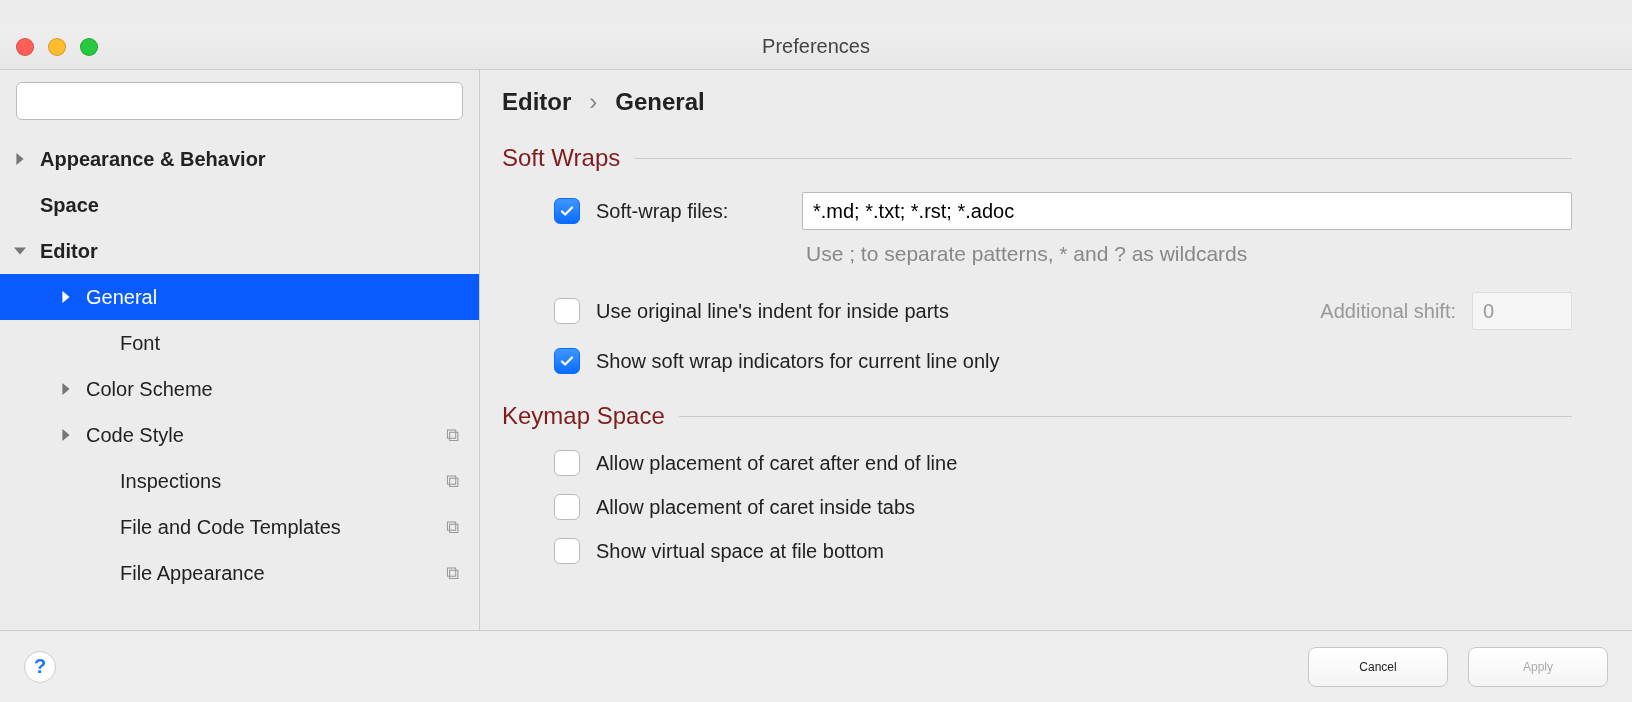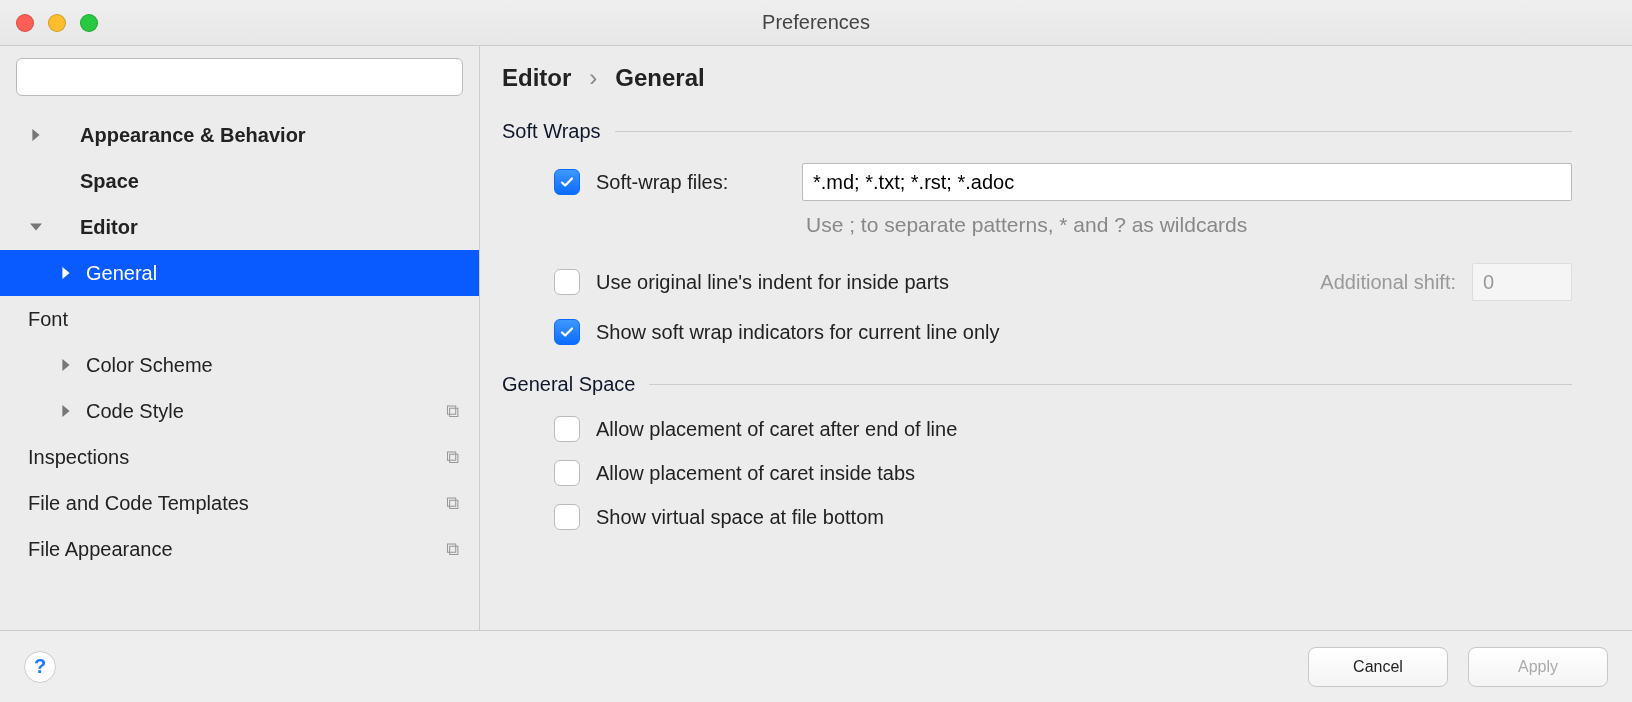--- a/index.html
+++ b/index.html
@@ -18,20 +18,21 @@
 
   
   .titlebar {
     height: 46px;
     display: flex;
     align-items: center;
     padding: 0 16px;
     background: linear-gradient(#efefef, #e7e7e7);
     border-bottom: 1px solid #ccc;
     position: relative;
+    margin-top: 24px;
   }
   .traffic-lights { display: flex; gap: 14px; }
   .tl { width: 18px; height: 18px; border-radius: 50%; border: 1px solid rgba(0,0,0,.18); }
   .tl.red { background: #ff5f56; }
   .tl.yellow { background: #ffbd2e; }
   .tl.green { background: #27c93f; }
   .title {
     position: absolute;
     left: 0; right: 0;
     text-align: center;
@@ -94,23 +95,23 @@
   .tree-item .label { flex: 1; }
   .tree-item .proj-icon {
     color: #999;
     font-size: 18px;
     margin-left: 8px;
   }
   .tree-item.selected { background: #0a5bff; color: #fff; }
   .tree-item.selected .arrow svg path { fill: #fff; }
   .tree-item .arrow svg path { fill: #777; }
 
-  .indent-0 { padding-left: 28px; gap: 24px; }
+  .indent-0 { padding-left: 12px; }
   .indent-1 { padding-left: 58px; }
-  .indent-2 { }
+  .indent-2 { padding-left: 92px; }
 
   .tree-item.bold .label { font-weight: 700; }
 
   
   .content {
     flex: 1;
     padding: 18px 60px 12px 22px;
     overflow: hidden;
     position: relative;
   }
@@ -123,22 +124,22 @@
     gap: 18px;
   }
   .breadcrumb .sep { color: #888; font-weight: 400; }
 
   .section-head {
     display: flex;
     align-items: center;
     gap: 14px;
     margin-bottom: 20px;
     margin-top: 12px;
-    color: #0f172a;
-    font-size: 20px;
+    color: #7f1d1d;
+    font-size: 24px;
   }
   .section-head .line { flex: 1; height: 1px; background: #ccc; }
 
   .form-row {
     display: flex;
     align-items: center;
     padding-left: 52px;
     margin-bottom: 18px;
     gap: 16px;
   }
@@ -207,21 +208,21 @@
     color: #2077ff;
     font-weight: 700;
     font-size: 20px;
     display: flex; align-items: center; justify-content: center;
   }
   .btn {
     min-width: 140px;
     height: 40px;
     padding: 0 24px;
     border-radius: 8px;
-    font-size: 16px;
+    font-size: 12px;
     border: 1px solid #c8c8c8;
     background: linear-gradient(#ffffff, #f4f4f4);
     display: flex; align-items: center; justify-content: center;
   }
   .btn.primary {
     background: linear-gradient(#56a4ff, #0a6bff);
     border-color: #0a6bff;
     color: #fff;
   }
   .btn.disabled { color: #aaa; }
@@ -354,21 +355,21 @@
     <div class="form-row">
       <div id="chk-ind" class="chk checked">
         <svg width="16" height="16" viewBox="0 0 16 16">
             <path d="M3 8.5 L6.2 11.5 L13 4.5" stroke="#fff" stroke-width="2.3" fill="none" stroke-linecap="round" stroke-linejoin="round"></path>
           </svg>
       </div>
       <span class="lbl-inline">Show soft wrap indicators for current line only</span>
     </div>
 
     <div class="section-head" style="margin-top:28px">
-      <span>General Space</span>
+      <span>Keymap Space</span>
       <div class="line"></div>
     </div>
 
     <div class="form-row">
       <div id="chk-vs1" class="chk"></div>
       <span class="lbl-inline">Allow placement of caret after end of line</span>
     </div>
     <div class="form-row">
       <div id="chk-vs2" class="chk"></div>
       <span class="lbl-inline">Allow placement of caret inside tabs</span>

